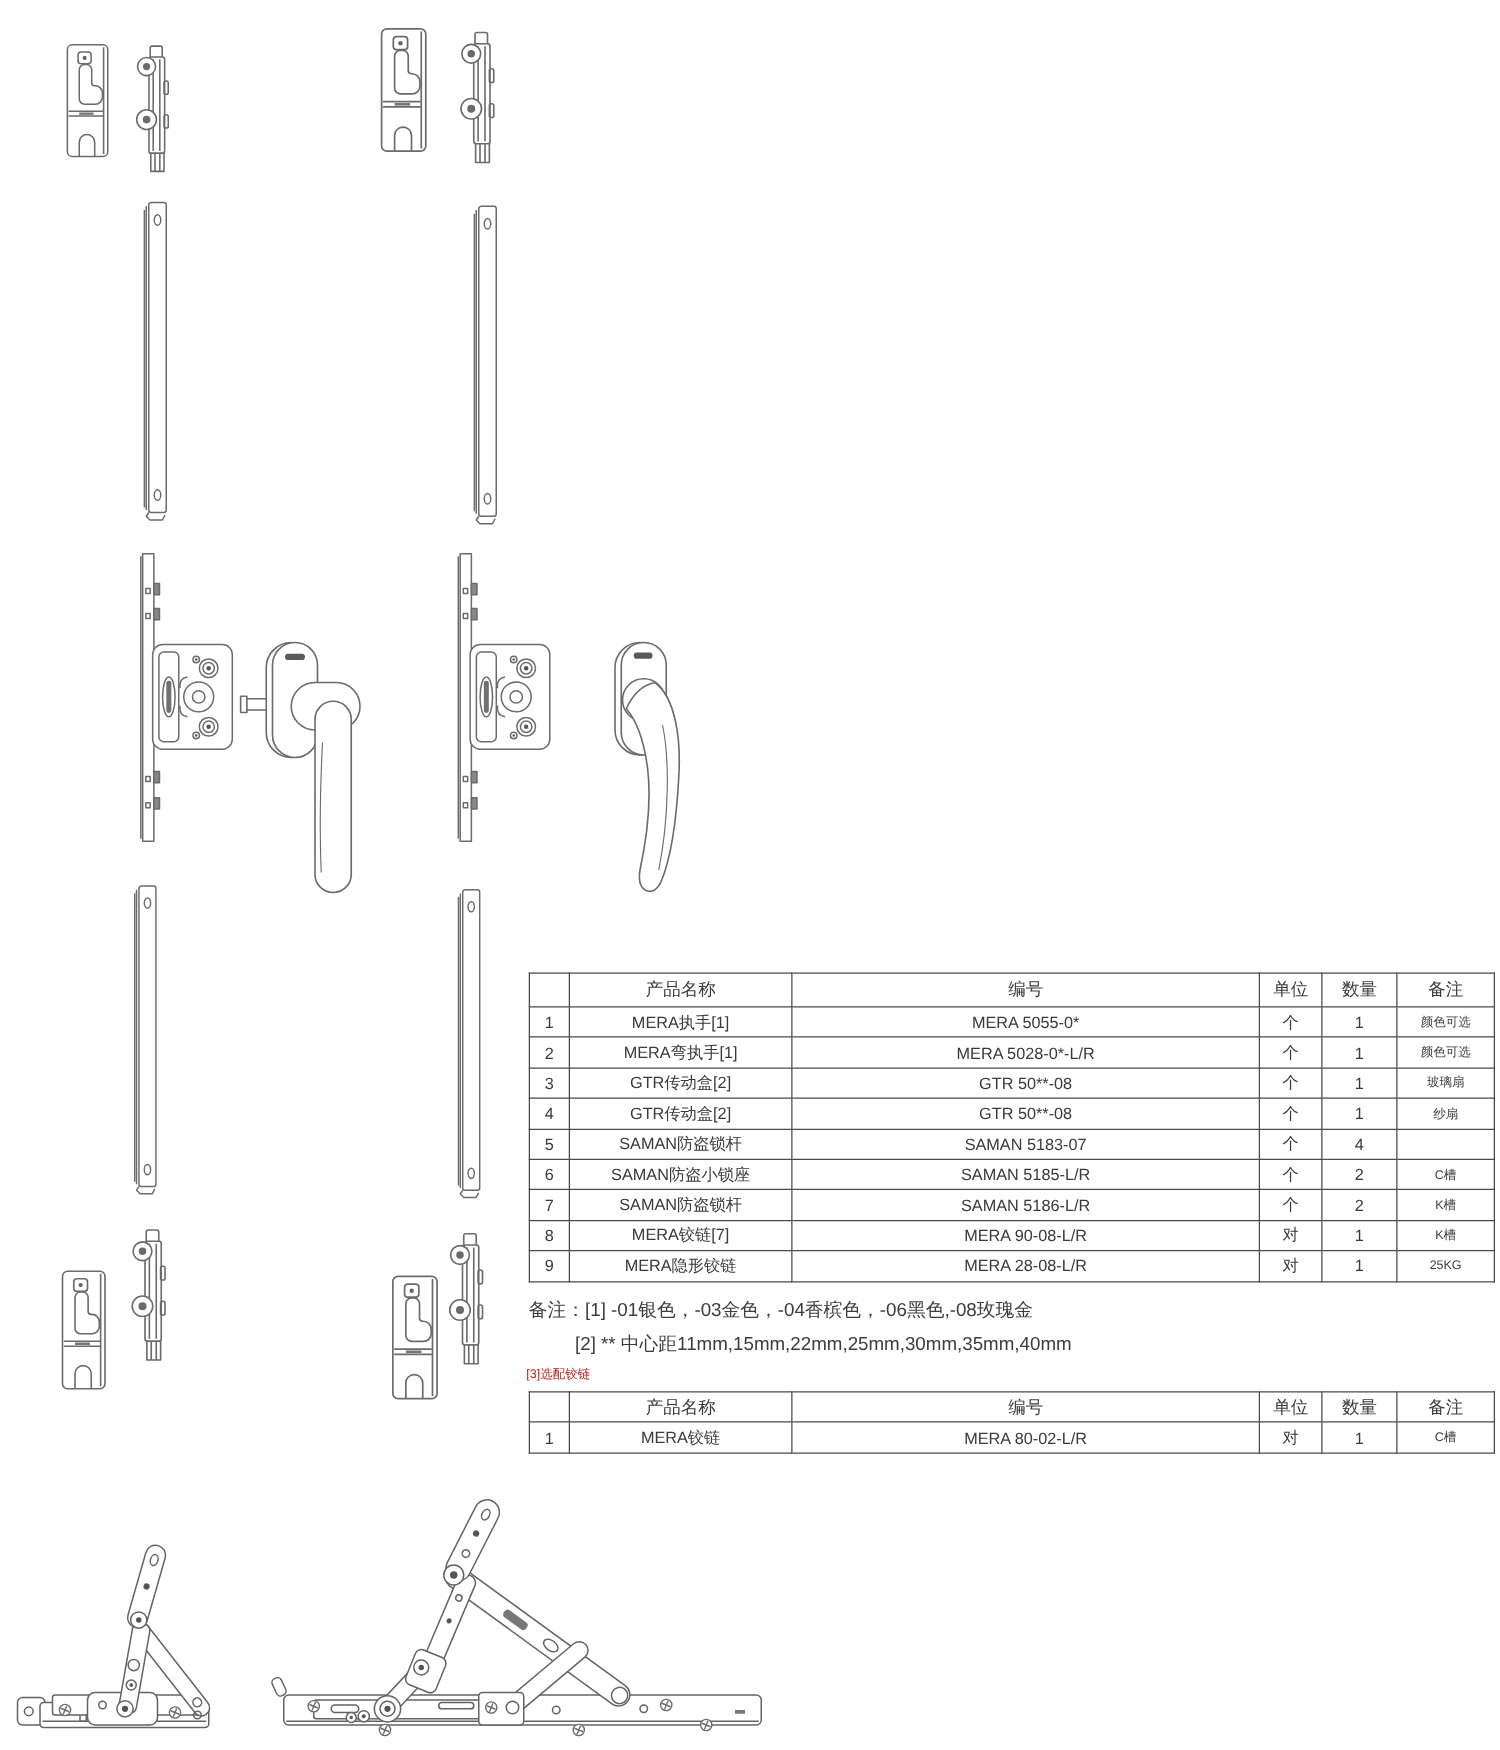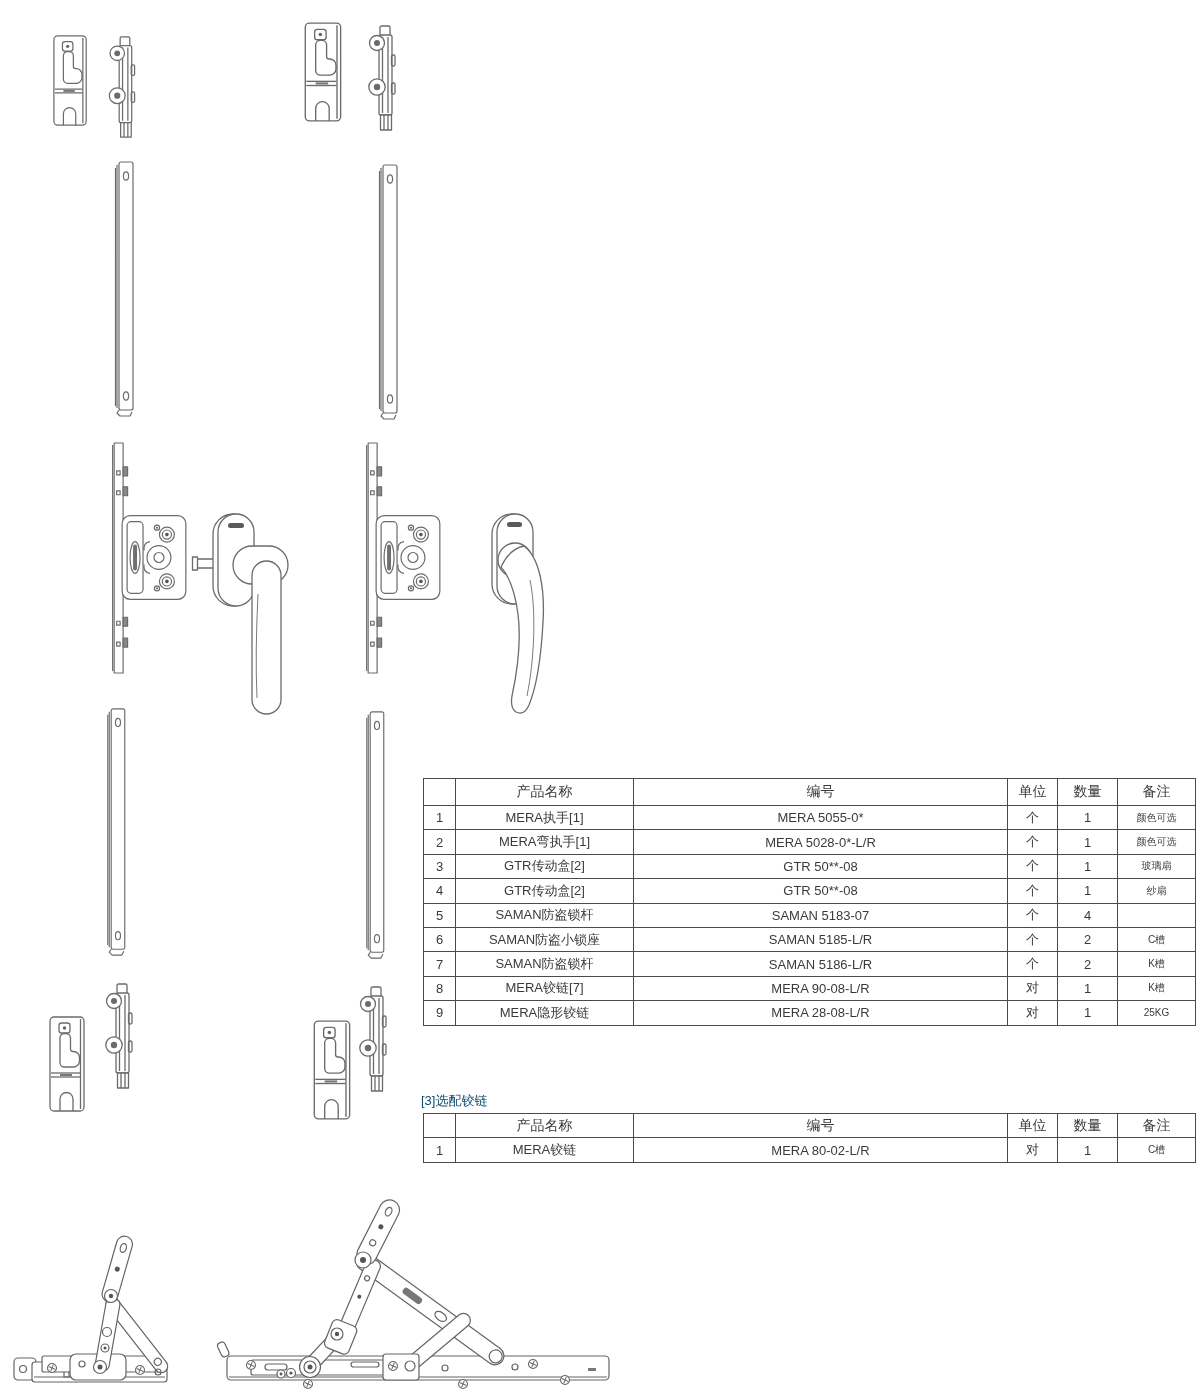--- a/index.html
+++ b/index.html
@@ -15,21 +15,21 @@
   table.spec td:nth-child(6){font-size:10px;}
   #parts-table{left:423px;top:778px;width:772px;}
   #parts-table thead tr{height:27px;}
   #parts-table tbody tr{height:24.4px;}
   #optional-table{left:423px;top:1113px;width:772px;}
   #optional-table thead tr{height:24px;}
   #optional-table tbody tr{height:25px;}
   
   #notes{position:absolute;left:423px;top:1036px;font-size:15px;line-height:1.78;color:#3d3d3d;}
   #notes .indent{padding-left:37px;}
-  #optional-label{position:absolute;left:421px;top:1092px;font-size:13px;color:#0c4a6e;}
+  #optional-label{position:absolute;left:421px;top:1092px;font-size:10px;color:#b91c1c;}
 </style>
 </head>
 <body>
 
 <div id="stage">
 
   <svg width="0" height="0" style="position:absolute" aria-hidden="true">
     <defs>
       <g id="sym-screw" stroke="#6b6b6b" fill="#fff" stroke-width="1.1">
         <circle r="4.5"></circle>
@@ -373,20 +373,24 @@
           <td>9</td>
           <td>MERA隐形铰链</td>
           <td>MERA 28-08-L/R</td>
           <td>对</td>
           <td>1</td>
           <td>25KG</td>
         </tr>
       </tbody>
     </table>
 
+  <div id="notes">
+    <div>备注：[1] -01银色，-03金色，-04香槟色，-06黑色,-08玫瑰金</div>
+    <div class="indent">[2] ** 中心距11mm,15mm,22mm,25mm,30mm,35mm,40mm</div>
+  </div>
   <div id="optional-label">[3]选配铰链</div>
 
   <table id="optional-table" class="spec">
     <colgroup>
       <col style="width:32px">
         <col style="width:178px">
         <col style="width:374px">
       <col style="width:50px">
         <col style="width:60px">
         <col style="width:78px">

